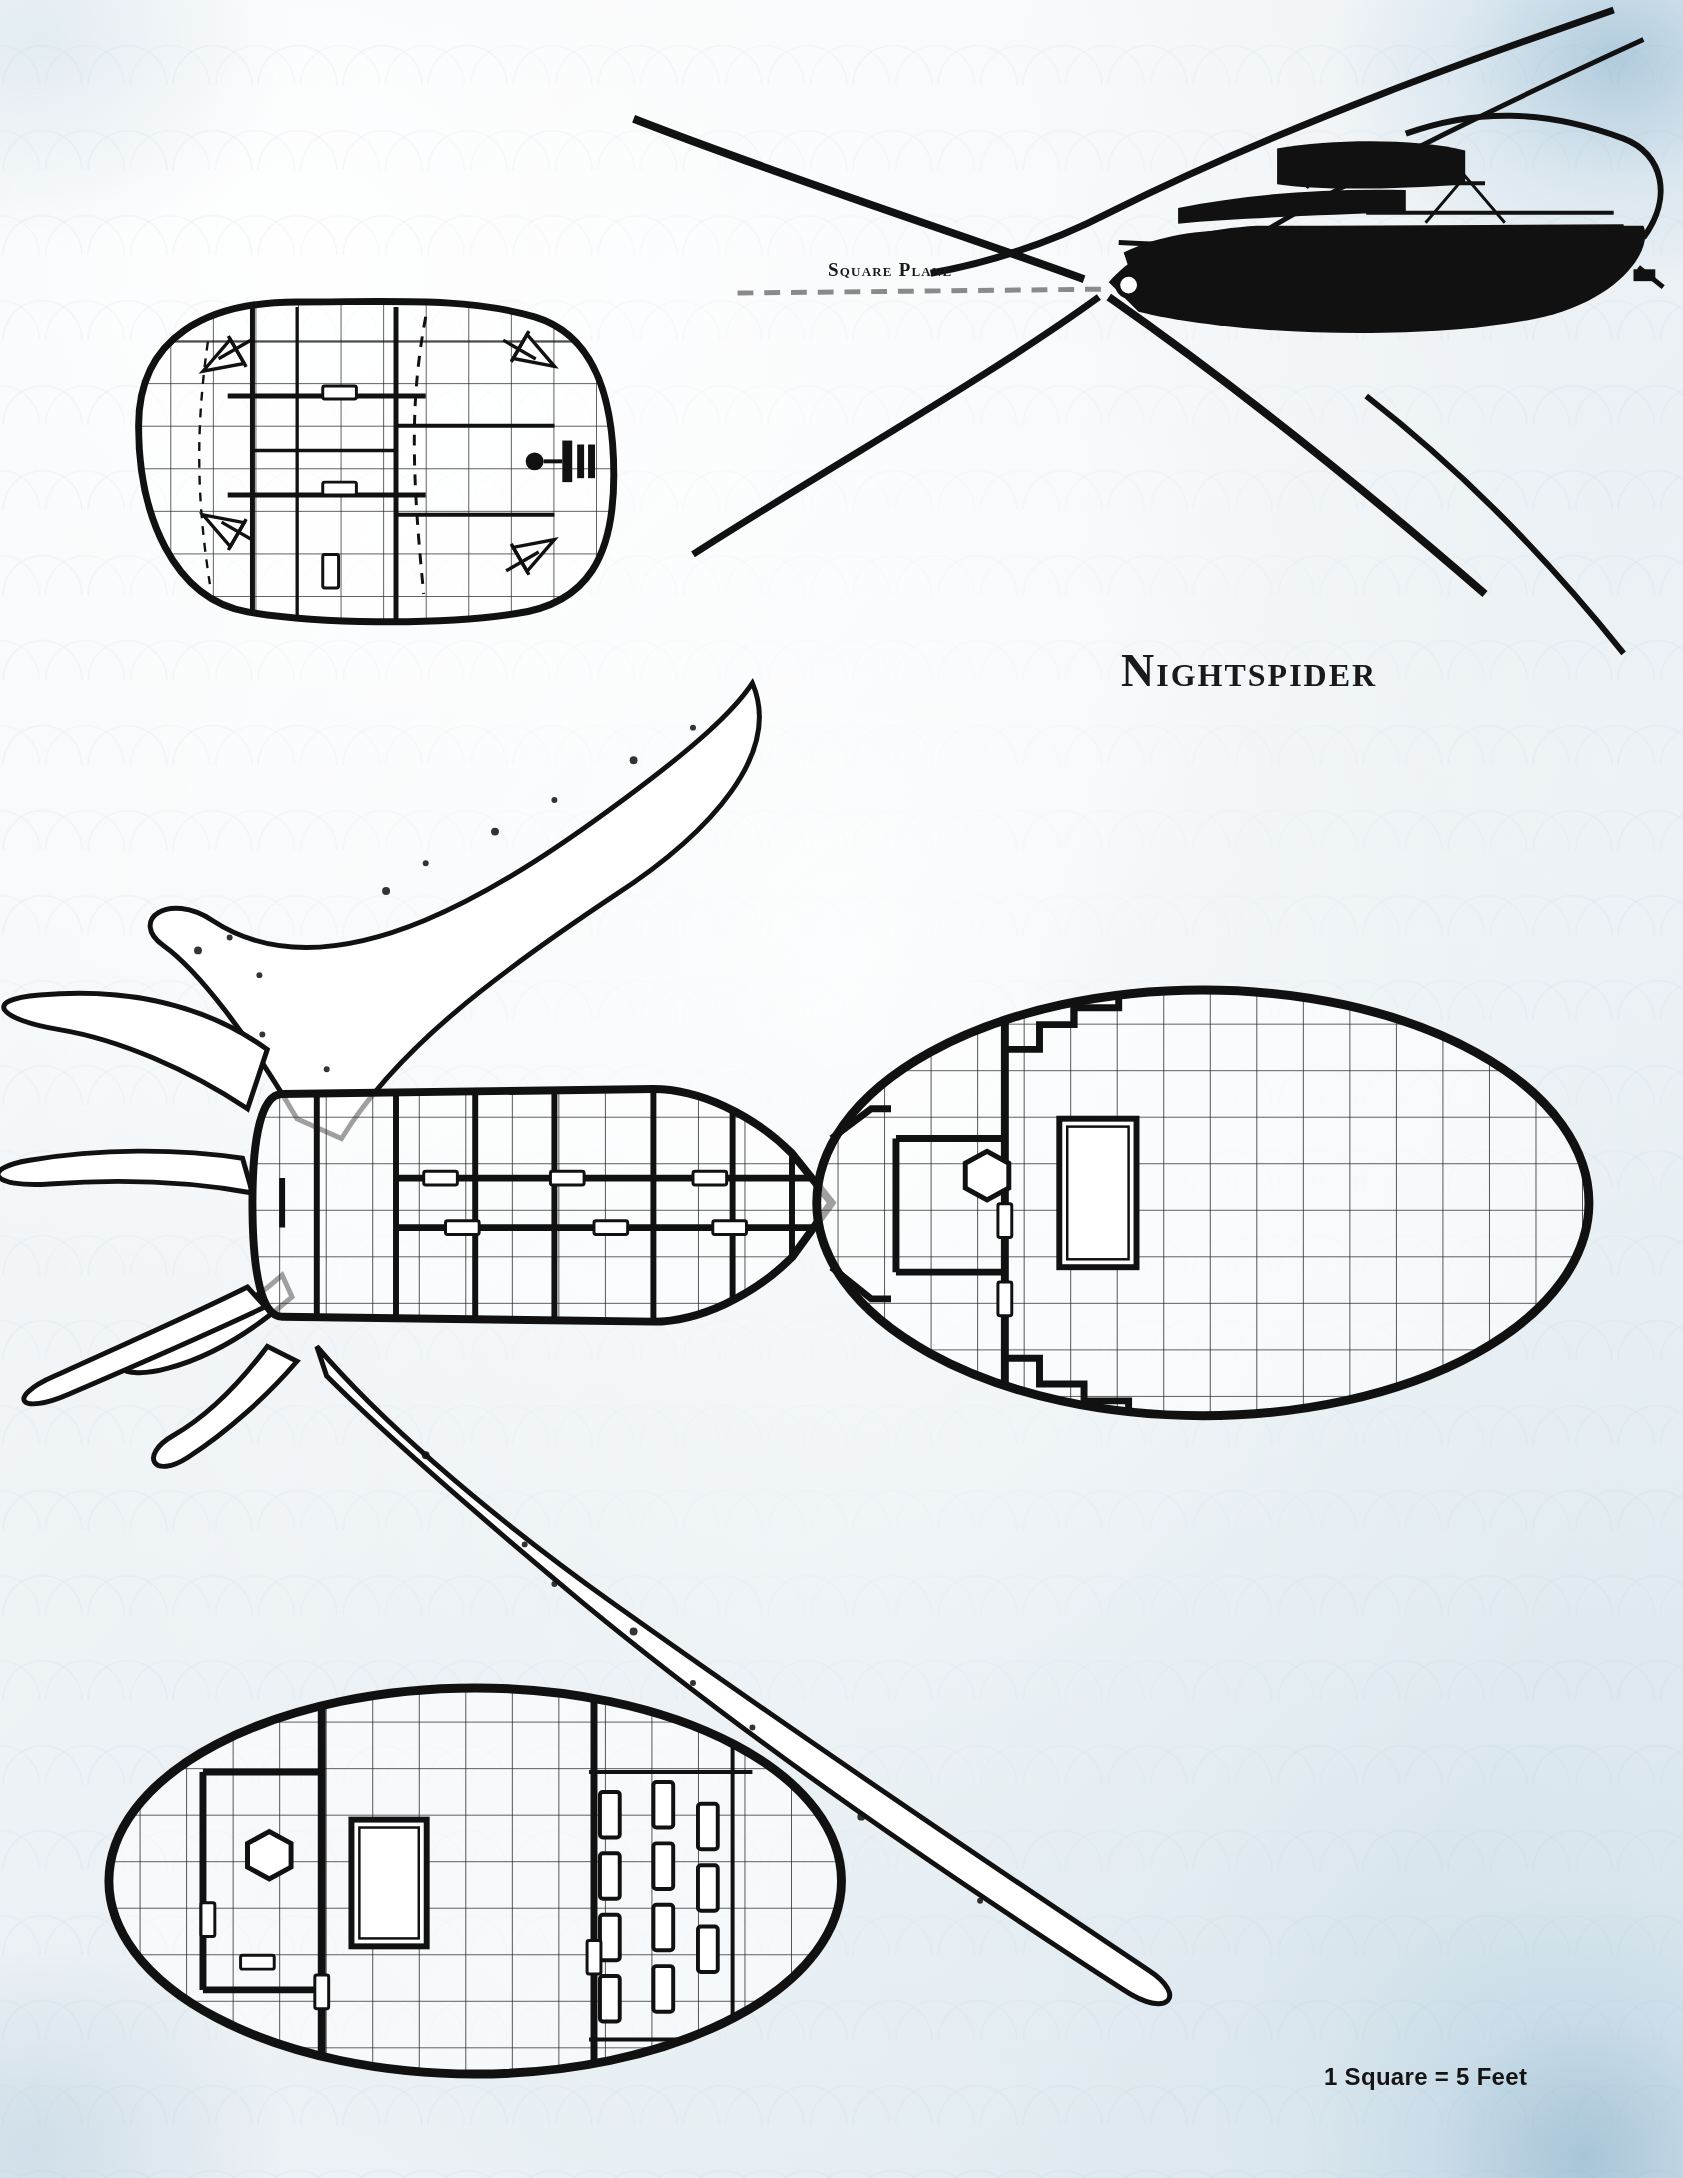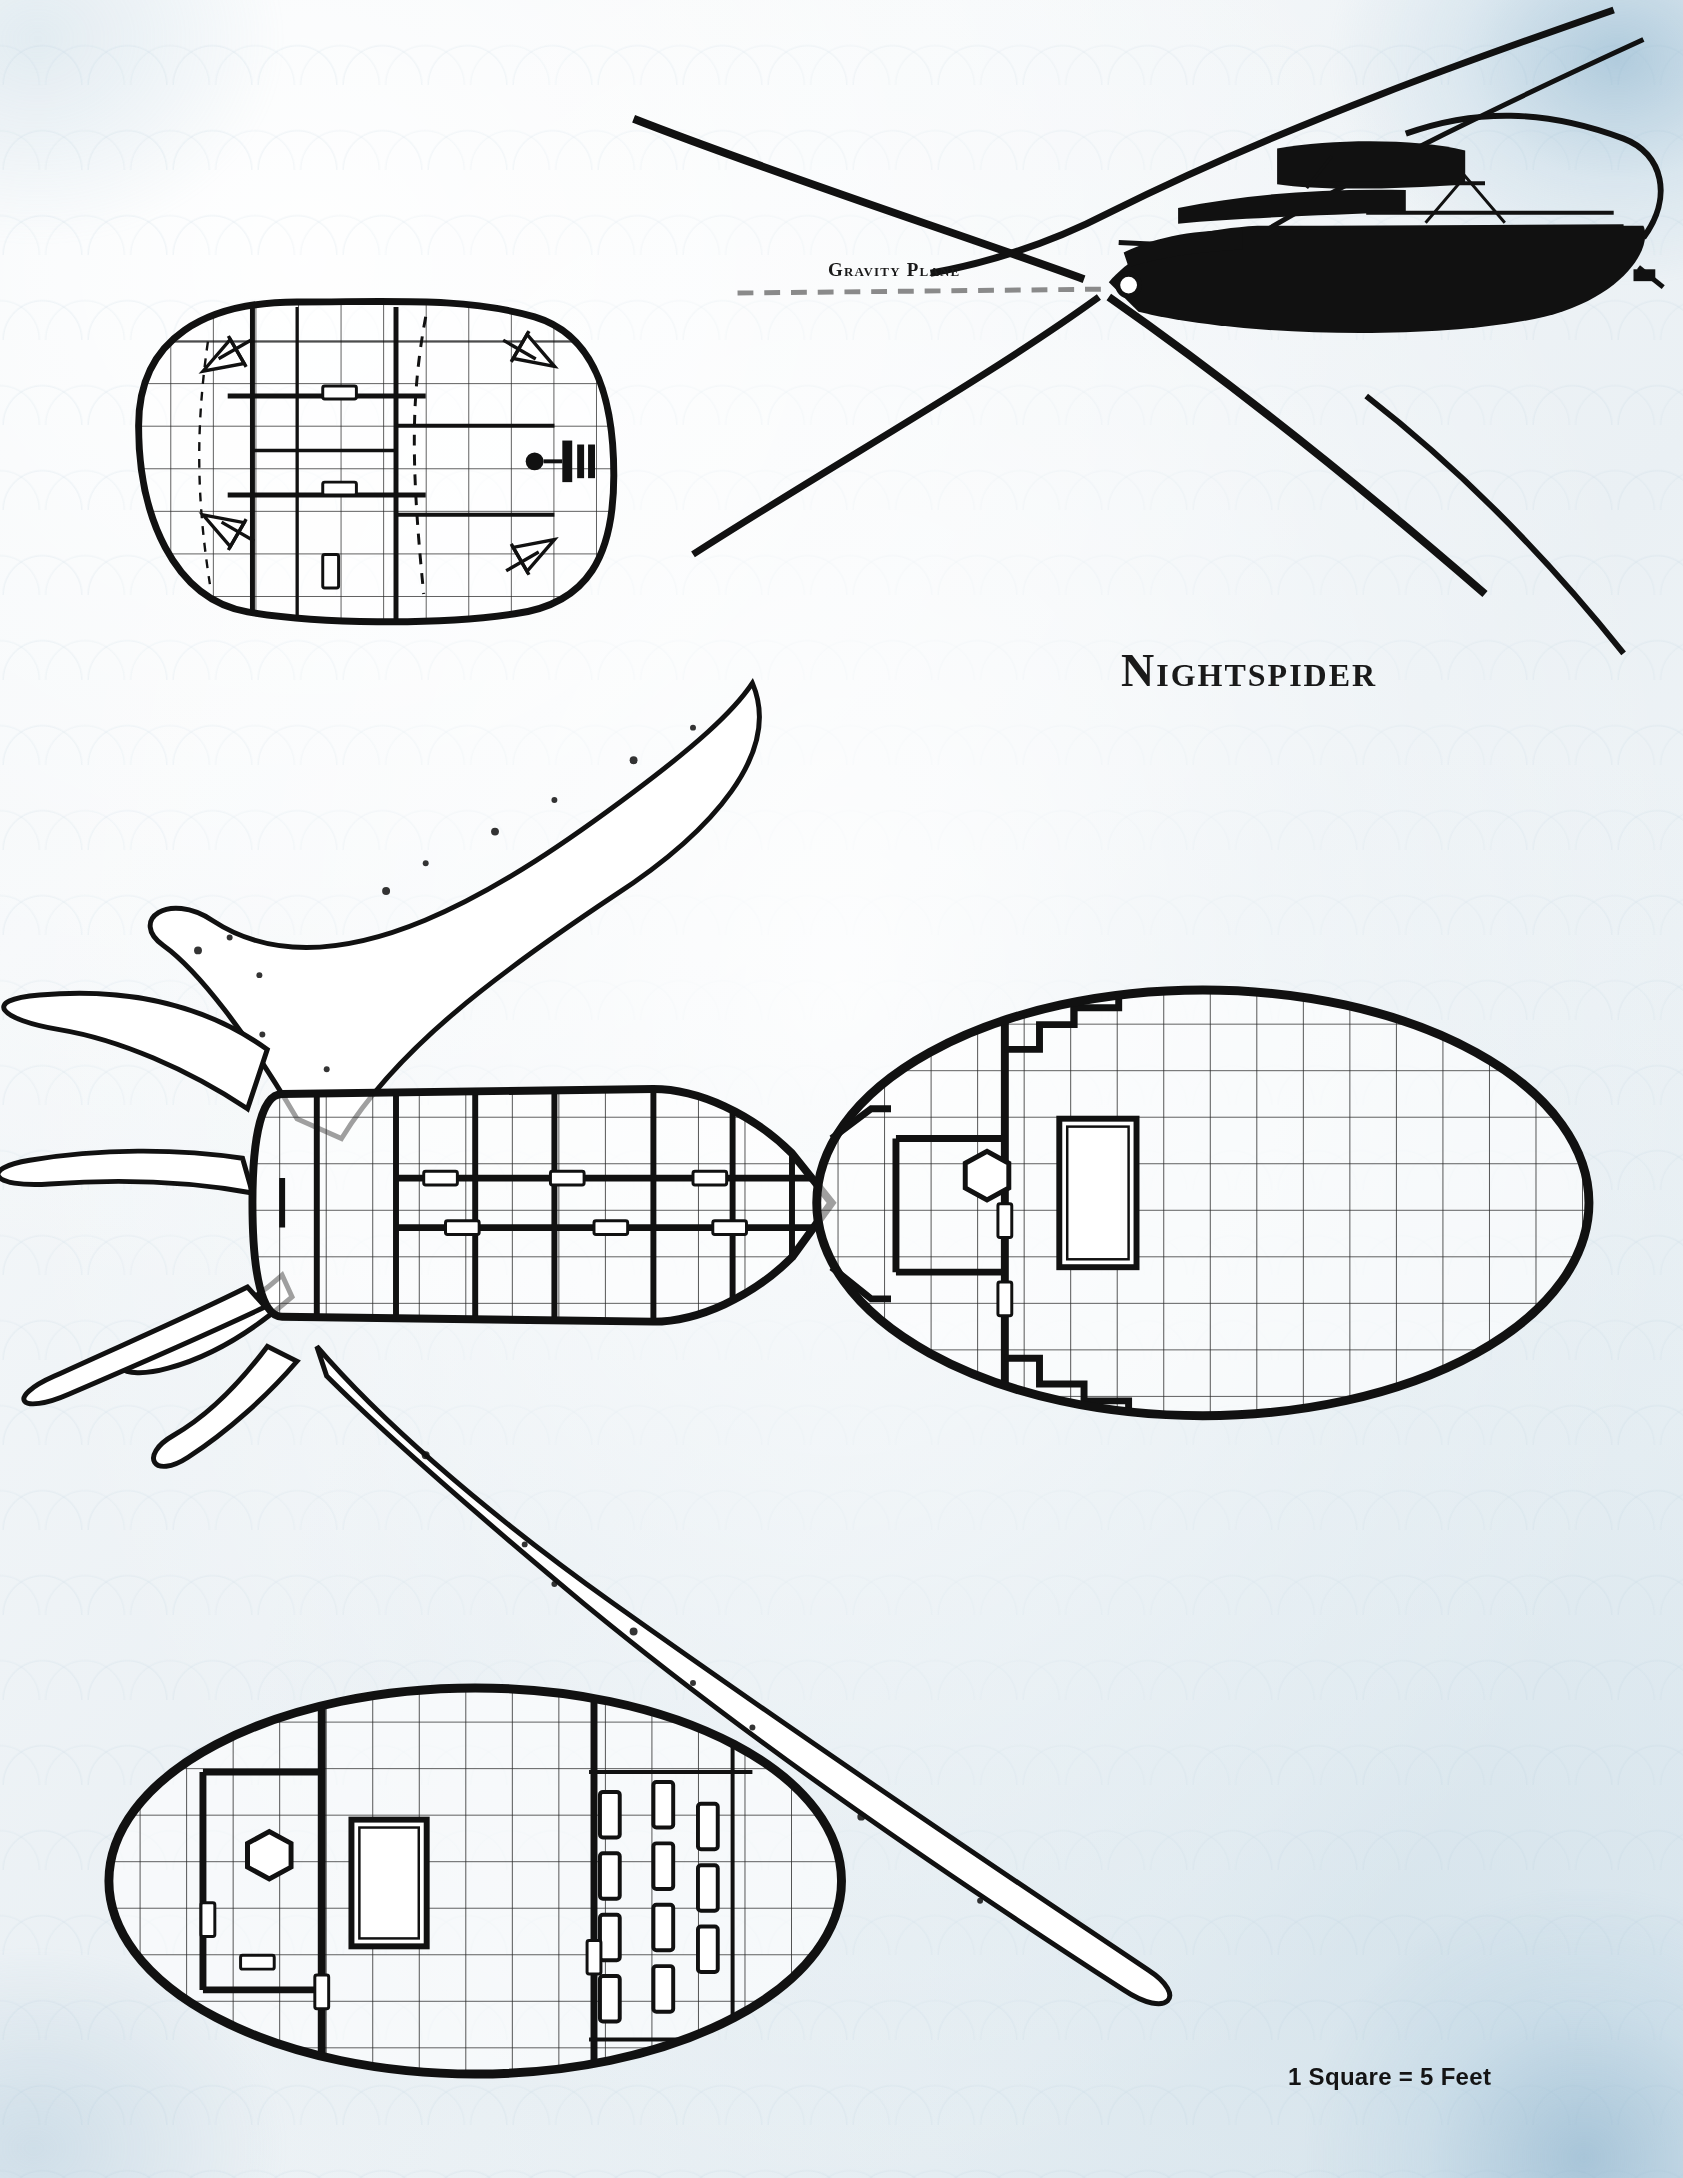--- a/index.html
+++ b/index.html
@@ -355,20 +355,20 @@
           <rect x="318" y="1995" width="14" height="34" fill="#fff" stroke="#111" stroke-width="3" rx="2"></rect>
           <rect x="243" y="1975" width="34" height="14" fill="#fff" stroke="#111" stroke-width="3" rx="2"></rect>
           <rect x="150" y="2010" width="14" height="34" fill="#fff" stroke="#111" stroke-width="3" rx="2"></rect>
           <rect x="593" y="1960" width="14" height="34" fill="#fff" stroke="#111" stroke-width="3" rx="2"></rect>
         </g>
       </g>
       <ellipse cx="480" cy="1900" rx="370" ry="195" fill="none" stroke="#111" stroke-width="9"></ellipse>
     </g>
   </svg>
 
-  <div class="label" id="gravity-plane-label" style="left:828px; top:259px;">Gravity Plane</div>
+  <div class="label" id="gravity-plane-label" style="left:828px; top:259px;">Square Plane</div>
 
   <div class="label" id="ship-title" style="left:1121px; top:644px;">Nightspider</div>
 
-  <div class="label" id="scale-note" style="left:1288px; top:2063px;">1 Square = 5 Feet</div>
+  <div class="label" id="scale-note" style="left:1324px; top:2063px;">1 Square = 5 Feet</div>
 
 </div>
 
 
 </body></html>

